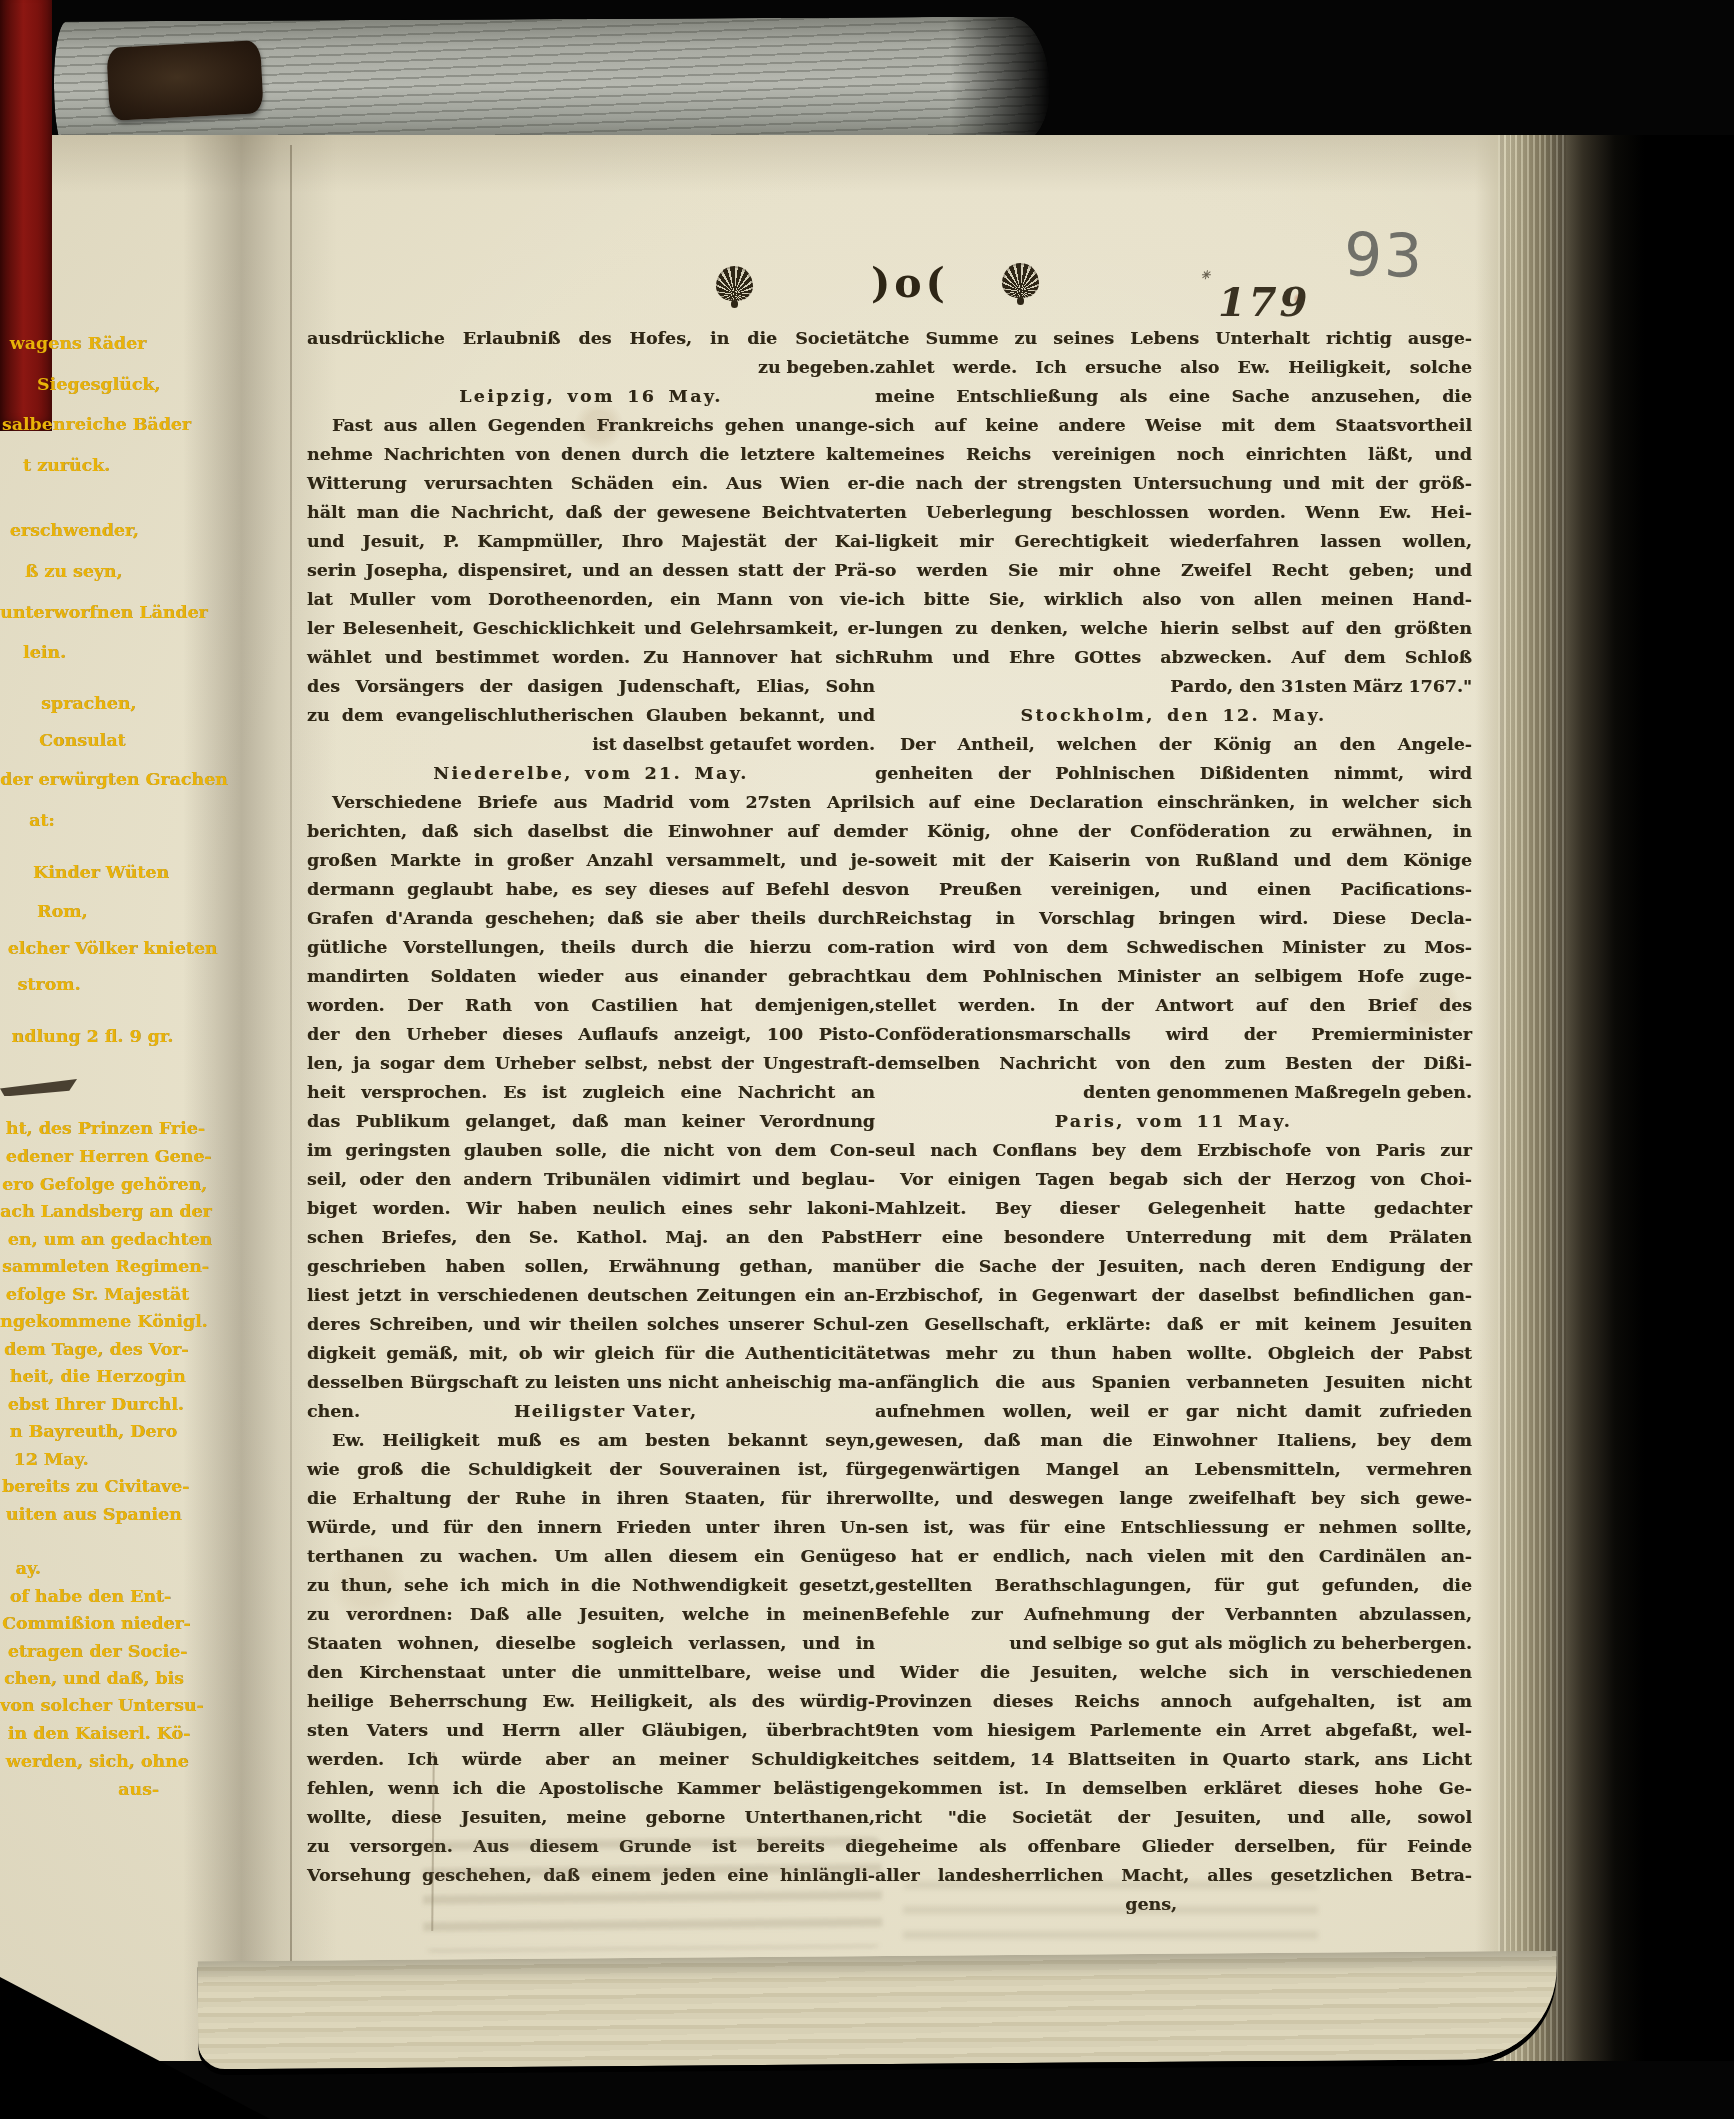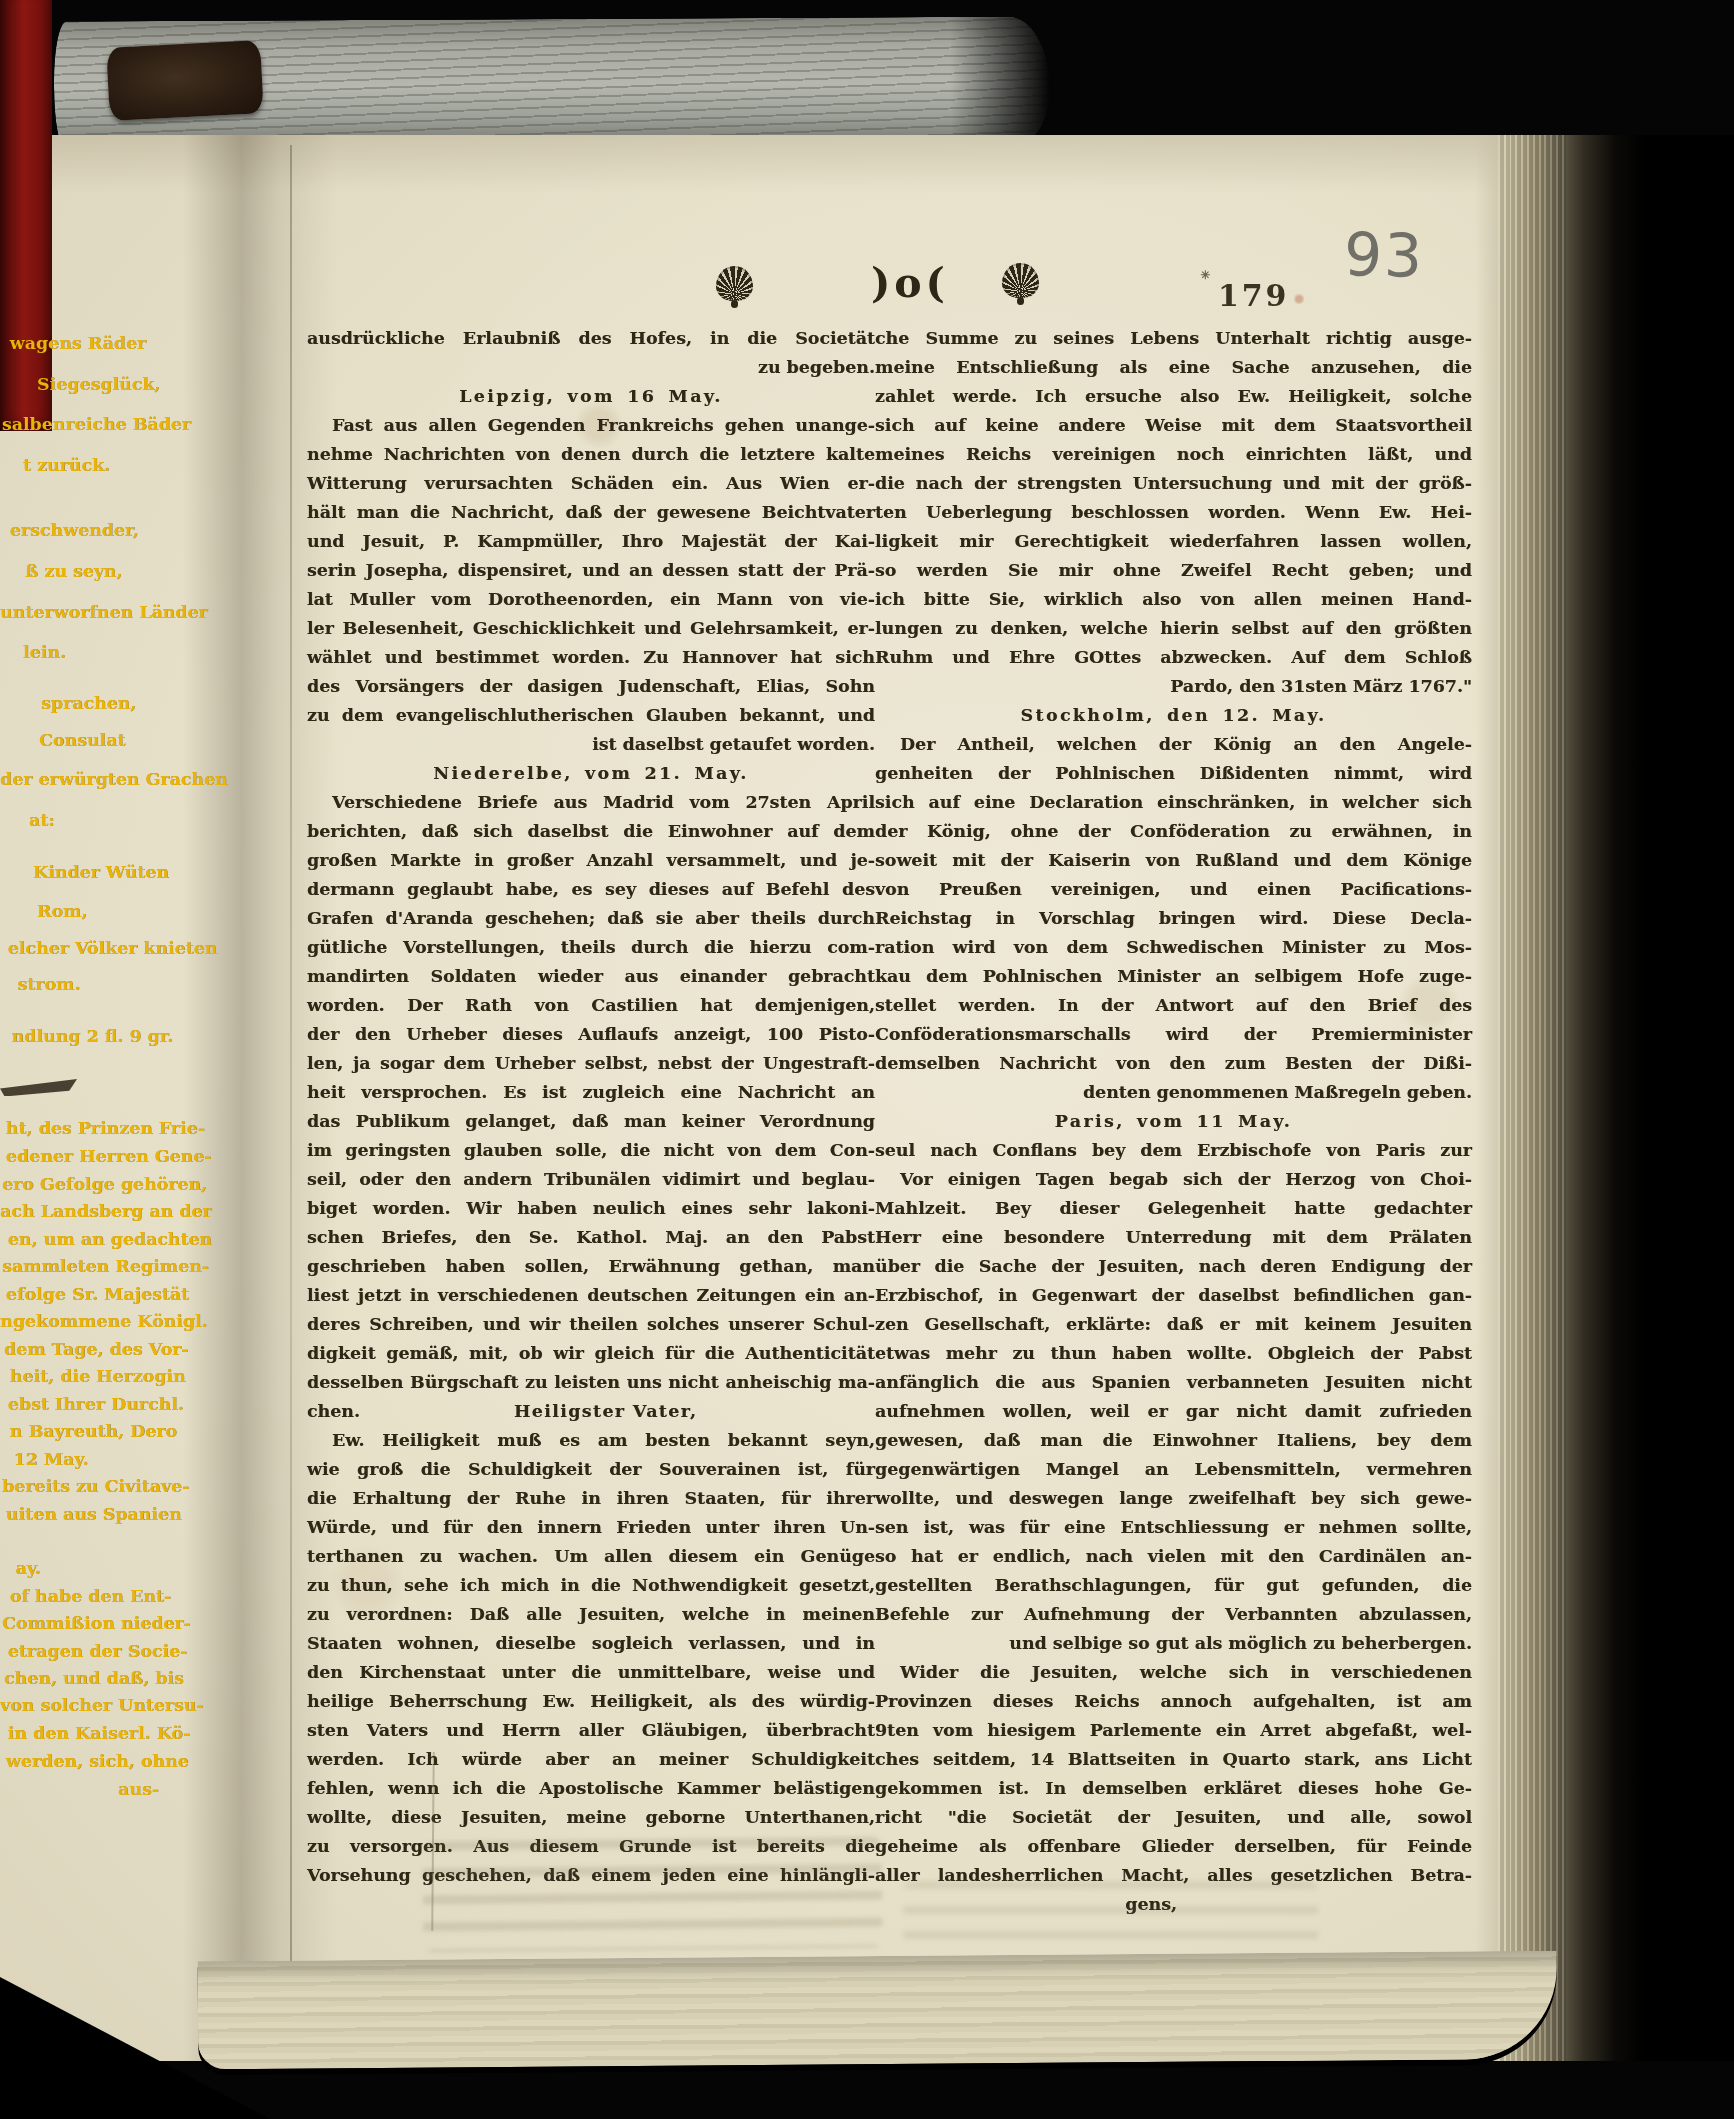--- a/index.html
+++ b/index.html
@@ -64,22 +64,22 @@
 
   
   .rosette{position:absolute;width:37px;height:35px;
     border-radius:50% 50% 46% 46% / 58% 58% 42% 42%;
     background:repeating-conic-gradient(from -78deg at 50% 80%, #2e2616 0deg 11deg, #d6d0ba 11deg 17deg);
     box-shadow:inset 0 0 0 1.9px rgba(46,38,22,.30);}
   .rosette::after{content:"";position:absolute;left:14.5px;bottom:-6.8px;width:7.7px;height:7.7px;
     background:#2e2616;border-radius:50%;}
   .orn-center{position:absolute;left:871px;top:259px;font-size:41px;font-weight:bold;
     color:#2e2616;letter-spacing:3.9px;}
-  .page-num{position:absolute;left:1218px;top:278px;font-size:30px;font-weight:600;
-    color:#3a3222;letter-spacing:2.9px;}
+  .page-num{position:absolute;left:1218px;top:278px;font-size:40px;font-weight:600;
+    color:#3a3222;letter-spacing:2.9px;font-style:italic;}
   .page-num::before{content:"✳";position:absolute;left:-17.4px;top:-9.7px;font-size:11.6px;color:#4a4232;opacity:.8;}
   .hand-num{position:absolute;left:1344px;top:220px;font-size:60px;
     font-family:"DejaVu Sans","Liberation Sans",sans-serif;font-weight:400;
     color:#60615c;opacity:.88;transform:rotate(1.5deg);letter-spacing:1.9px;}
   #left-fragment{position:absolute;left:0;top:0;width:224px;height:1785px;
     font-size:17.4px;font-weight:bold;color:#eab308;}
   .frag-line{position:absolute;white-space:nowrap;line-height:23px;
     text-shadow:0.3px 0.3px 0.4px rgba(50,41,26,.55);}
   .frag-orn{width:77px;height:17.4px;background:#332a1c;opacity:.88;
     clip-path:polygon(0 55%,100% 0,90% 68%,6% 100%);}
@@ -213,22 +213,22 @@
       <div class="ln s-j">heilige Beherrschung Ew. Heiligkeit, als des würdig-</div>
       <div class="ln s-j">sten Vaters und Herrn aller Gläubigen, überbracht</div>
       <div class="ln s-j">werden.  Ich würde aber an meiner Schuldigkeit</div>
       <div class="ln s-j">fehlen, wenn ich die Apostolische Kammer belästigen</div>
       <div class="ln s-j">wollte, diese Jesuiten, meine geborne Unterthanen,</div>
       <div class="ln s-j">zu versorgen.  Aus diesem Grunde ist bereits die</div>
       <div class="ln s-j">Vorsehung geschehen, daß einem jeden eine hinlängli-</div>
     </div>
   <div id="col2" class="col">
       <div class="ln s-j">che Summe zu seines Lebens Unterhalt richtig ausge-</div>
+      <div class="ln s-j">zahlet werde.  Ich ersuche also Ew. Heiligkeit, solche</div>
       <div class="ln s-j">meine Entschließung als eine Sache anzusehen, die</div>
-      <div class="ln s-j">zahlet werde.  Ich ersuche also Ew. Heiligkeit, solche</div>
       <div class="ln s-j">sich auf keine andere Weise mit dem Staatsvortheil</div>
       <div class="ln s-j">meines Reichs vereinigen noch einrichten läßt, und</div>
       <div class="ln s-j">die nach der strengsten Untersuchung und mit der größ-</div>
       <div class="ln s-j">ten Ueberlegung beschlossen worden.  Wenn Ew. Hei-</div>
       <div class="ln s-j">ligkeit mir Gerechtigkeit wiederfahren lassen wollen,</div>
       <div class="ln s-j">so werden Sie mir ohne Zweifel Recht geben; und</div>
       <div class="ln s-j">ich bitte Sie, wirklich also von allen meinen Hand-</div>
       <div class="ln s-j">lungen zu denken, welche hierin selbst auf den größten</div>
       <div class="ln s-j">Ruhm und Ehre GOttes abzwecken. Auf dem Schloß</div>
       <div class="ln s-l">Pardo, den 31sten März 1767."</div>

